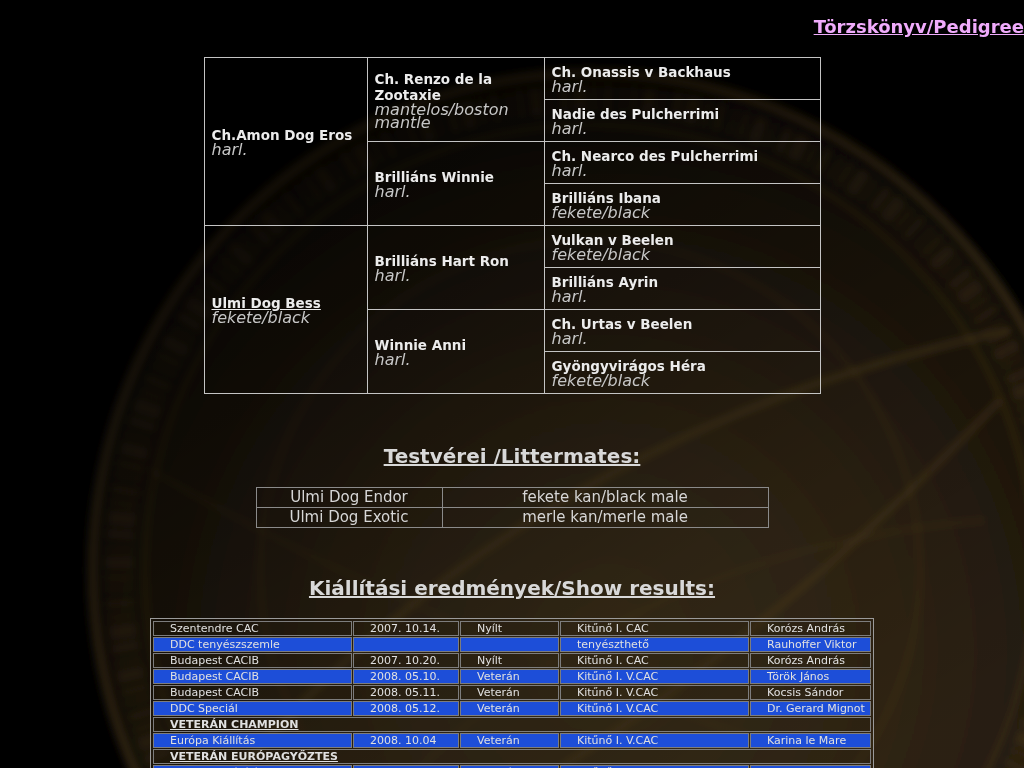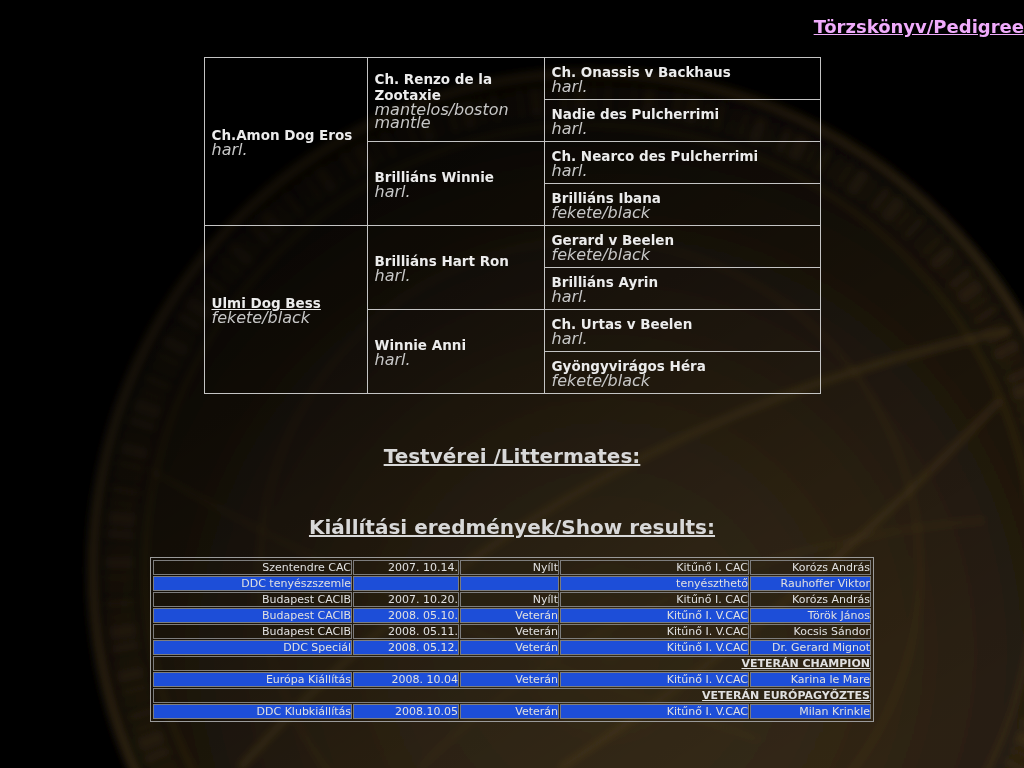--- a/index.html
+++ b/index.html
@@ -92,22 +92,22 @@
     border: 1px solid #9a9a9a;
     border-collapse: separate;
     border-spacing: 1px;
     table-layout: fixed;
     background: transparent;
     padding: 1px;
   }
   table.results td {
     border: 1px solid #7d7d7d;
     height: 12px;
-    padding: 0 0;
-    text-align: right;
+    padding: 0 16px;
+    text-align: left;
     font-size: 11px; line-height: 13px;
     color: #e0e0e0;
     white-space: nowrap;
     overflow: hidden;
   }
   table.results tr.dk td { background: #1d4ed8; }
   table.results tr.lt td { background: rgba(40,30,14,0.25); }
   table.results td.sect  { font-weight: bold; text-decoration: underline; }
 </style>
 </head>
@@ -198,21 +198,21 @@
     <tr>
       <td rowspan="4">
         <div class="name"><a href="#">Ulmi Dog Bess</a></div>
         <div class="sub">fekete/black</div>
       </td>
       <td rowspan="2">
         <div class="name">Brilliáns Hart Ron</div>
         <div class="sub">harl.</div>
       </td>
       <td>
-        <div class="name">Gerard v Beelen</div>
+        <div class="name">Vulkan v Beelen</div>
         <div class="sub">fekete/black</div>
       </td>
     </tr>
     <tr>
       <td>
         <div class="name">Brilliáns Ayrin</div>
         <div class="sub">harl.</div>
       </td>
     </tr>
     <tr>
@@ -229,20 +229,36 @@
       <td>
         <div class="name">Gyöngyvirágos Héra</div>
         <div class="sub">fekete/black</div>
       </td>
     </tr>
   </tbody>
     </table>
 
   <h2 class="section-title littermates-title">Testvérei /Littermates:</h2>
 
+  <table class="littermates">
+    <colgroup>
+        <col style="width:186px">
+        <col style="width:326px">
+      </colgroup>
+    <tbody>
+        <tr>
+      <td>Ulmi Dog Endor</td>
+      <td>fekete kan/black male</td>
+    </tr>
+    <tr>
+      <td>Ulmi Dog Exotic</td>
+      <td>merle kan/merle male</td>
+    </tr>
+  </tbody>
+    </table>
 
   <h2 class="section-title results-title">Kiállítási eredmények/Show results:</h2>
 
   <table class="results">
     <colgroup>
         <col style="width:199px">
         <col style="width:106px">
         <col style="width:99px">
         <col style="width:189px">
         <col style="width:121px">

